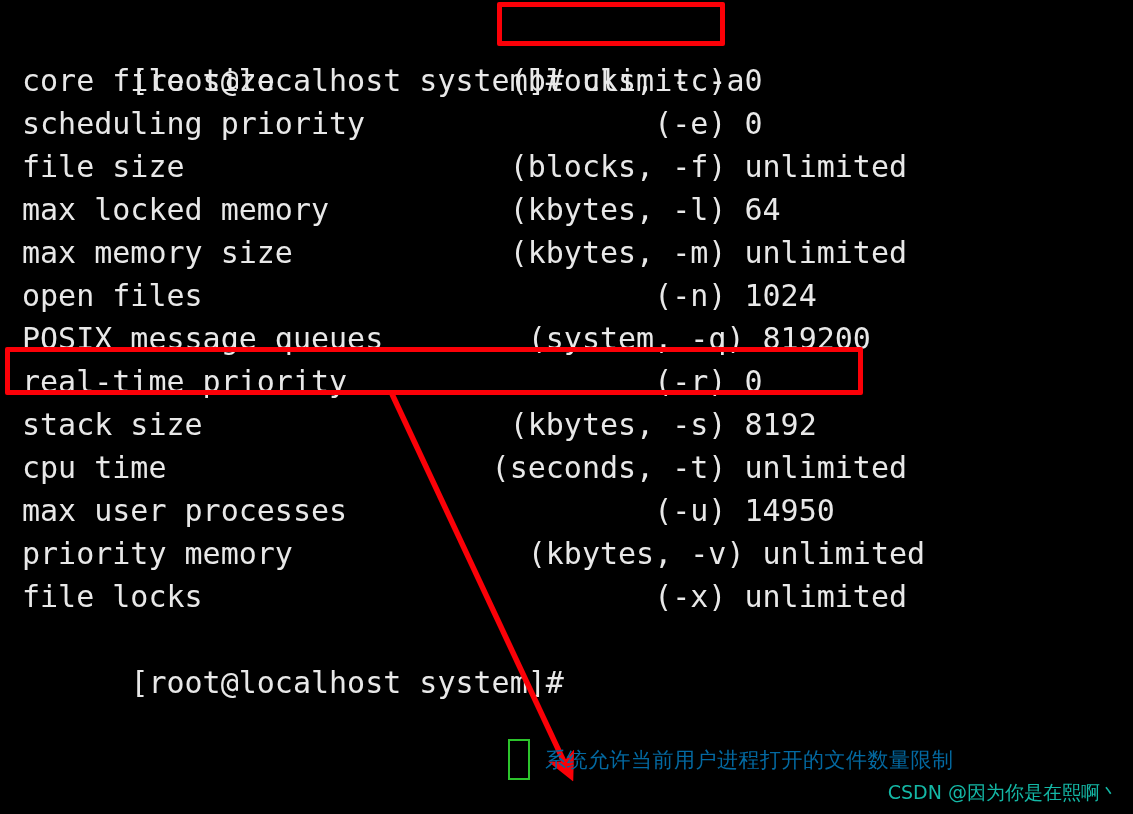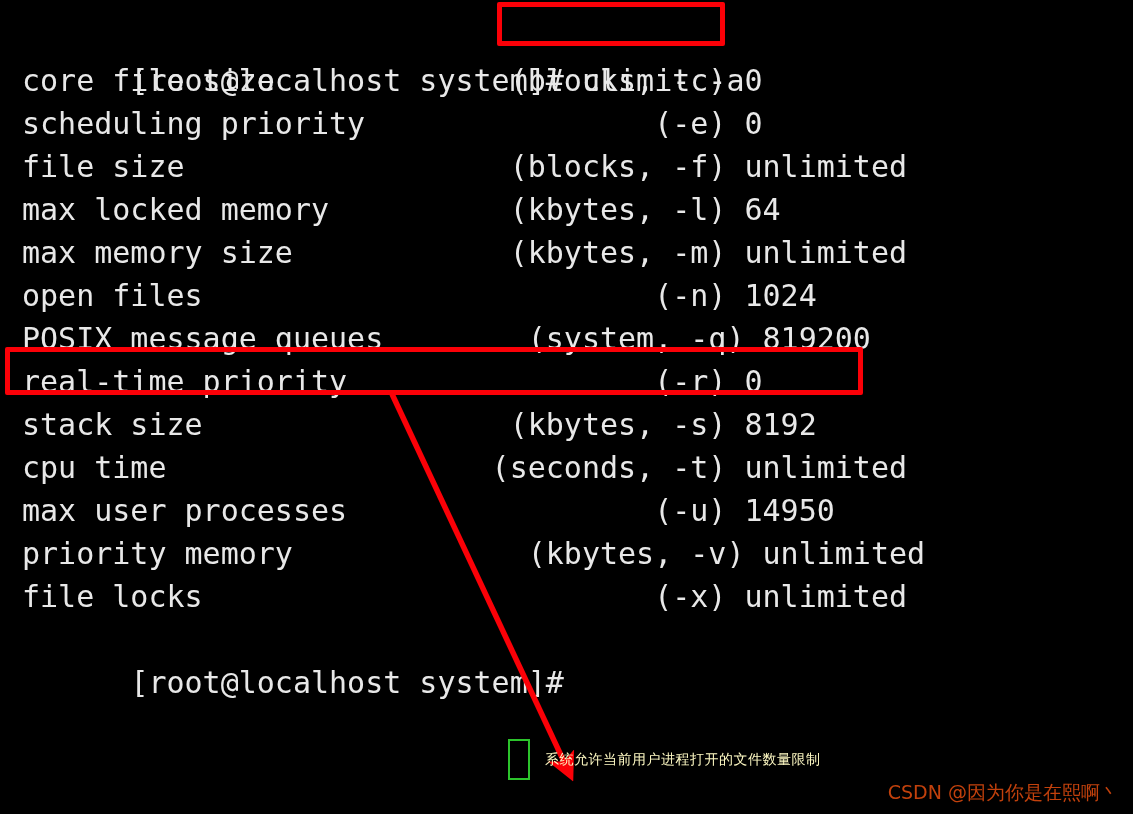--- a/index.html
+++ b/index.html
@@ -80,36 +80,36 @@
     width: 1133px;
     height: 814px;
     pointer-events: none;
   }
 
   
   #green-note {
     position: absolute;
     left: 545px;
     top: 747px;
-    font-family: Liberation Mono, monospace;
-    font-size: 14px;
+    font-family: Liberation Sans, sans-serif;
+    font-size: 21px;
     line-height: 26px;
-    color: #fef9c3;
+    color: #0369a1;
     white-space: nowrap;
     letter-spacing: 0.5px;
   }
 
   
   #watermark {
     position: absolute;
     right: 14px;
     top: 780px;
     font-family: "DejaVu Sans", "Liberation Sans", sans-serif;
     font-size: 19px;
-    color: #c2410c;
+    color: #14b8a6;
     white-space: nowrap;
   }
 </style>
 </head>
 <body>
 
 <div id="screen">
 
   <div id="terminal">
 

